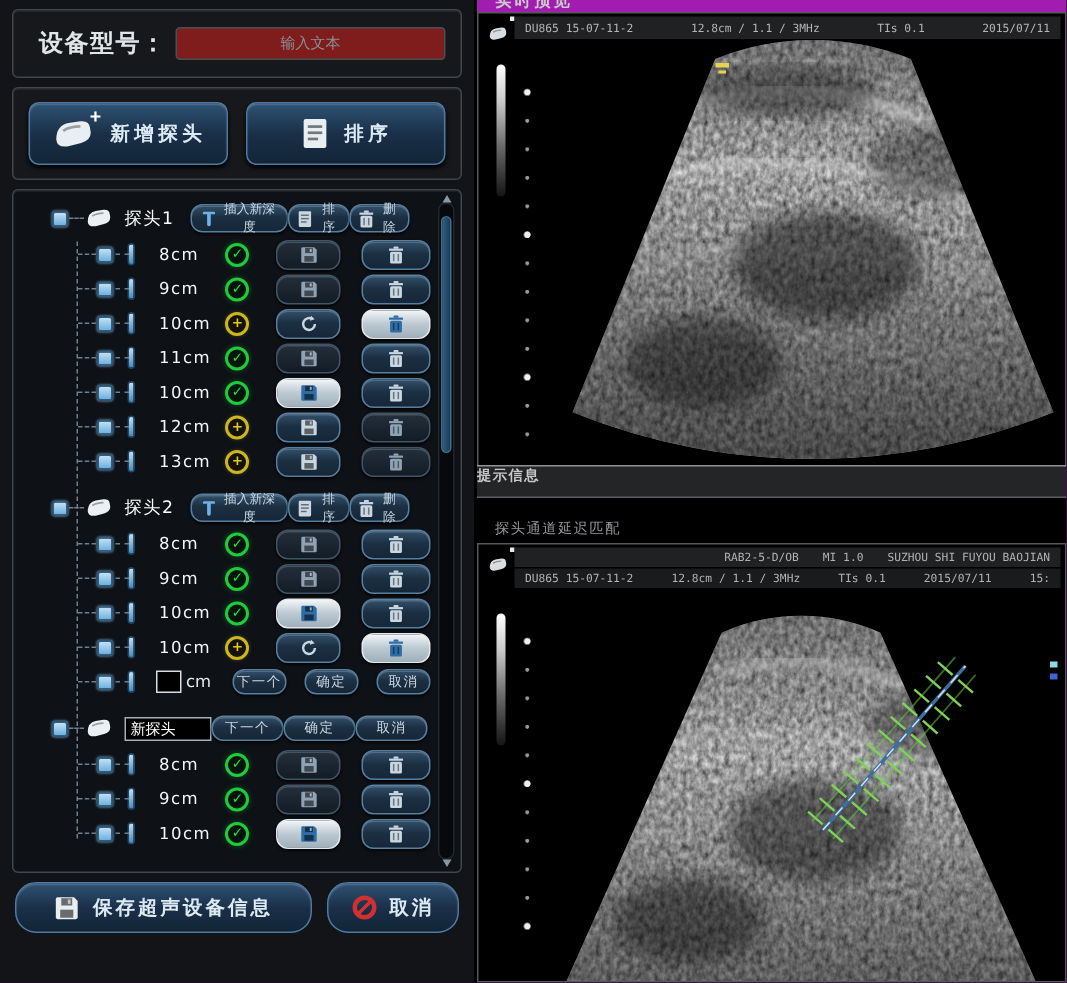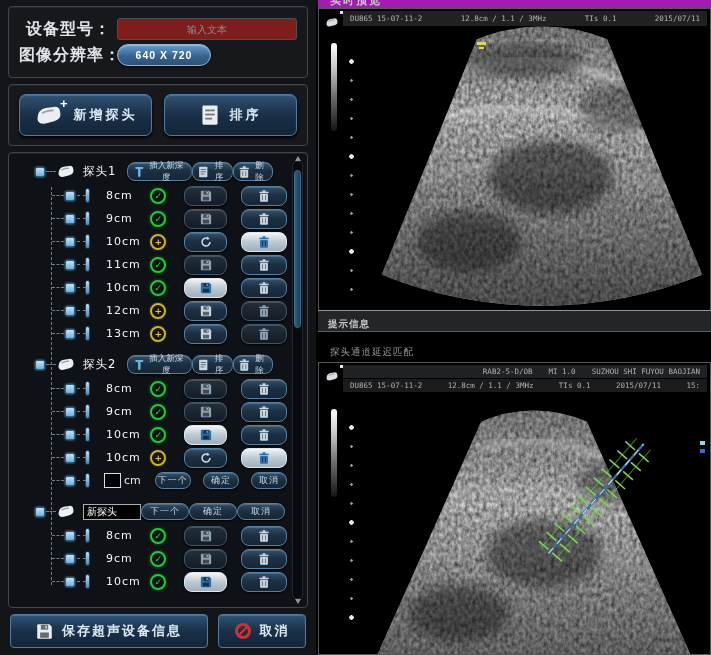--- a/index.html
+++ b/index.html
@@ -53,21 +53,21 @@
   .irow .tbtn:first-of-type{margin-left:14px}
   .ic{width:12px;height:12px;fill:currentColor;stroke:none}
   .ic.cblue{color:#6db3e8}
   .vscroll{position:absolute;right:4px;top:8px;bottom:8px;width:11px;background:#07090c;border:1px solid #23272c;border-radius:5px}
   .vthumb{position:absolute;top:8px;height:158px;left:1px;width:7px;background:linear-gradient(90deg,#2e5f83,#1c3c54);border:1px solid #3f6f93;border-radius:4px}
   .sarr{position:absolute;left:2px;width:0;height:0;border-left:3.5px solid transparent;border-right:3.5px solid transparent}
   .sarr.up{top:-6px;border-bottom:5px solid #8a97a2}
   .sarr.dn{bottom:-6px;border-top:5px solid #8a97a2}
 
   .footer{display:flex;gap:10px;padding:0 10px;margin-top:6px}
-  .fbtn{height:34px;border-radius:4px;border:1px solid #4d7ba3;background:linear-gradient(#2f5273,#1a3048 50%,#122538);box-shadow:inset 0 1px 1px #ffffff30;color:#dceaf5;font-size:13px;font-weight:bold;letter-spacing:2px;display:flex;align-items:center;justify-content:center;gap:9px;cursor:pointer}
+  .fbtn{height:34px;border-radius:14px;border:1px solid #4d7ba3;background:linear-gradient(#2f5273,#1a3048 50%,#122538);box-shadow:inset 0 1px 1px #ffffff30;color:#dceaf5;font-size:13px;font-weight:bold;letter-spacing:2px;display:flex;align-items:center;justify-content:center;gap:9px;cursor:pointer}
   .fsave{flex:1}
   .fcancel{width:88px}
   .noic{width:16px;height:16px;border:3px solid #d03030;border-radius:50%;background:linear-gradient(135deg,transparent 42%,#d03030 42%,#d03030 58%,transparent 58%);flex:none}
 
   
   .right{position:absolute;left:318px;top:0;width:393px;height:655px;background:#a21caf}
   .topclip{height:8px;overflow:hidden;position:relative}
   .topclip span{position:absolute;top:-7px;left:12px;font-size:11px;font-weight:bold;color:#c9c9c9;letter-spacing:2px}
   .panel{position:relative;background:#000;border:1px solid #54575b;overflow:hidden}
   .p1{height:302px;border-bottom:none}
@@ -79,21 +79,21 @@
   .miniprobe{position:absolute;left:6px;top:4px;color:#d8dde2;z-index:3}
   .miniprobe::after{content:"";position:absolute;right:-4px;top:-2px;width:3px;height:3px;background:#e8e8e8}
   .ussvg{position:absolute;left:0;top:0}
   .gbar{position:absolute;left:12px;width:6px;height:88px;border-radius:3px;background:linear-gradient(#ffffff,#c9c9c9 28%,#6a6a6a 62%,#141414);z-index:2}
   .p1 .gbar{top:34px}.p2 .gbar{top:46px}
   .dots{position:absolute;left:30px;width:5px;z-index:2;background-image:radial-gradient(circle at 2.5px 2.5px,#efefef 2px,transparent 2.5px),radial-gradient(circle at 2.5px 2.5px,#9a9a9a 1.1px,transparent 1.5px);background-size:5px 95px,5px 19px}
   .p1 .dots{top:50px;height:240px}.p2 .dots{top:62px;height:200px}
   .focus{position:absolute;left:158px;top:33px;z-index:2}
   .focus i{display:block;background:#e6d44e;height:2.5px;margin-bottom:2px}
   .focus i:first-child{width:9px}.focus i:last-child{width:5px;margin-left:2px}
-  .tip{height:22px;background:#232527;border-top:1px solid #919497;border-bottom:1px solid #5c5f62;display:flex;align-items:flex-end;padding-left:10px;font-size:9.5px;font-weight:bold;color:#c6c8ca;letter-spacing:1px}
+  .tip{height:22px;background:#232527;border-top:1px solid #919497;border-bottom:1px solid #5c5f62;display:flex;align-items:flex-start;font-size:9.5px;font-weight:bold;color:#c6c8ca;letter-spacing:1px}
   .gapblk{height:30px;background:#000;position:relative}
   .matchlbl{position:absolute;left:12px;bottom:3px;font-size:9.5px;color:#94979a;letter-spacing:1px}
   .legend{position:absolute;right:5px;top:78px;z-index:3;display:flex;flex-direction:column;gap:4px;align-items:center}
   .legend i{display:block;width:5px;height:4px}
   .legend .c1{background:#8fd8ea}.legend .c2{background:#3f66d6}
 </style>
 </head>
 <body>
 
 <svg width="0" height="0" style="position:absolute">
@@ -159,24 +159,20 @@
     </symbol>
   </defs>
 </svg>
 
 <div class="left">
   <div class="sec sec1">
     <div class="frow">
       <span class="flabel">设备型号：</span>
       <input class="tin" placeholder="输入文本" style="">
     </div>
-    <div class="frow">
-      <span class="flabel">图像分辨率：</span>
-      <button class="resbtn">640 X 720</button>
-    </div>
   </div>
 
   <div class="sec sec2">
     <button class="bigbtn">
       <span class="probeic">
         <svg class="ic" style="width:30px;height:23px;color:#e9eef2">
             <use href="#i-probe"></use>
           </svg>
         <span class="plus">+</span>
       </span>

